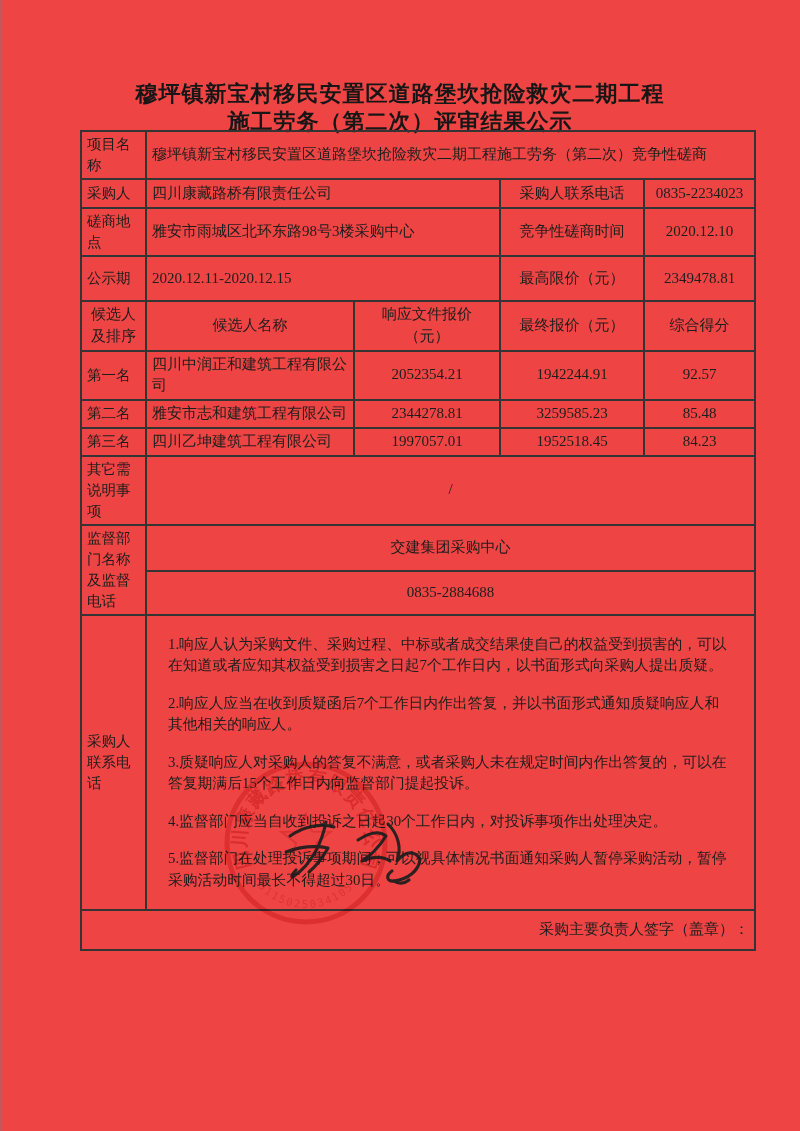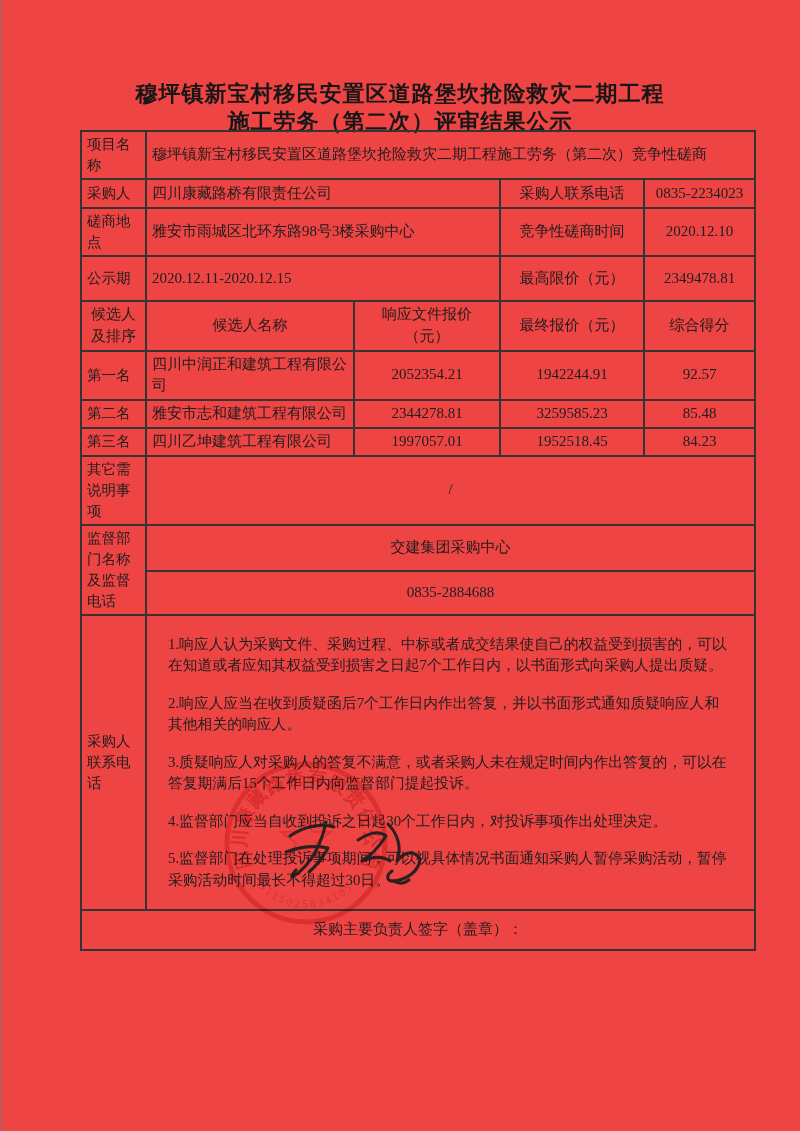--- a/index.html
+++ b/index.html
@@ -49,21 +49,21 @@
   .tl{text-align:left;}
   .tc{text-align:center;margin-top:47px;}
   .notice{
     text-align:left;
     line-height:21.5px;
     font-size:14.8px;
     padding:4px 6px 4px 7px;
   }
   .notice div{margin:16px;}
   .sig-cell{
-    text-align:center;
+    text-align:right;
     padding-left:6px;
     font-size:15px;
     margin-left:48px;
   }
   .seal{
     position:absolute;left:221px;top:758px;width:170px;height:170px;
     z-index:2;
     mix-blend-mode:multiply;
     opacity:.72;
     pointer-events:none;

